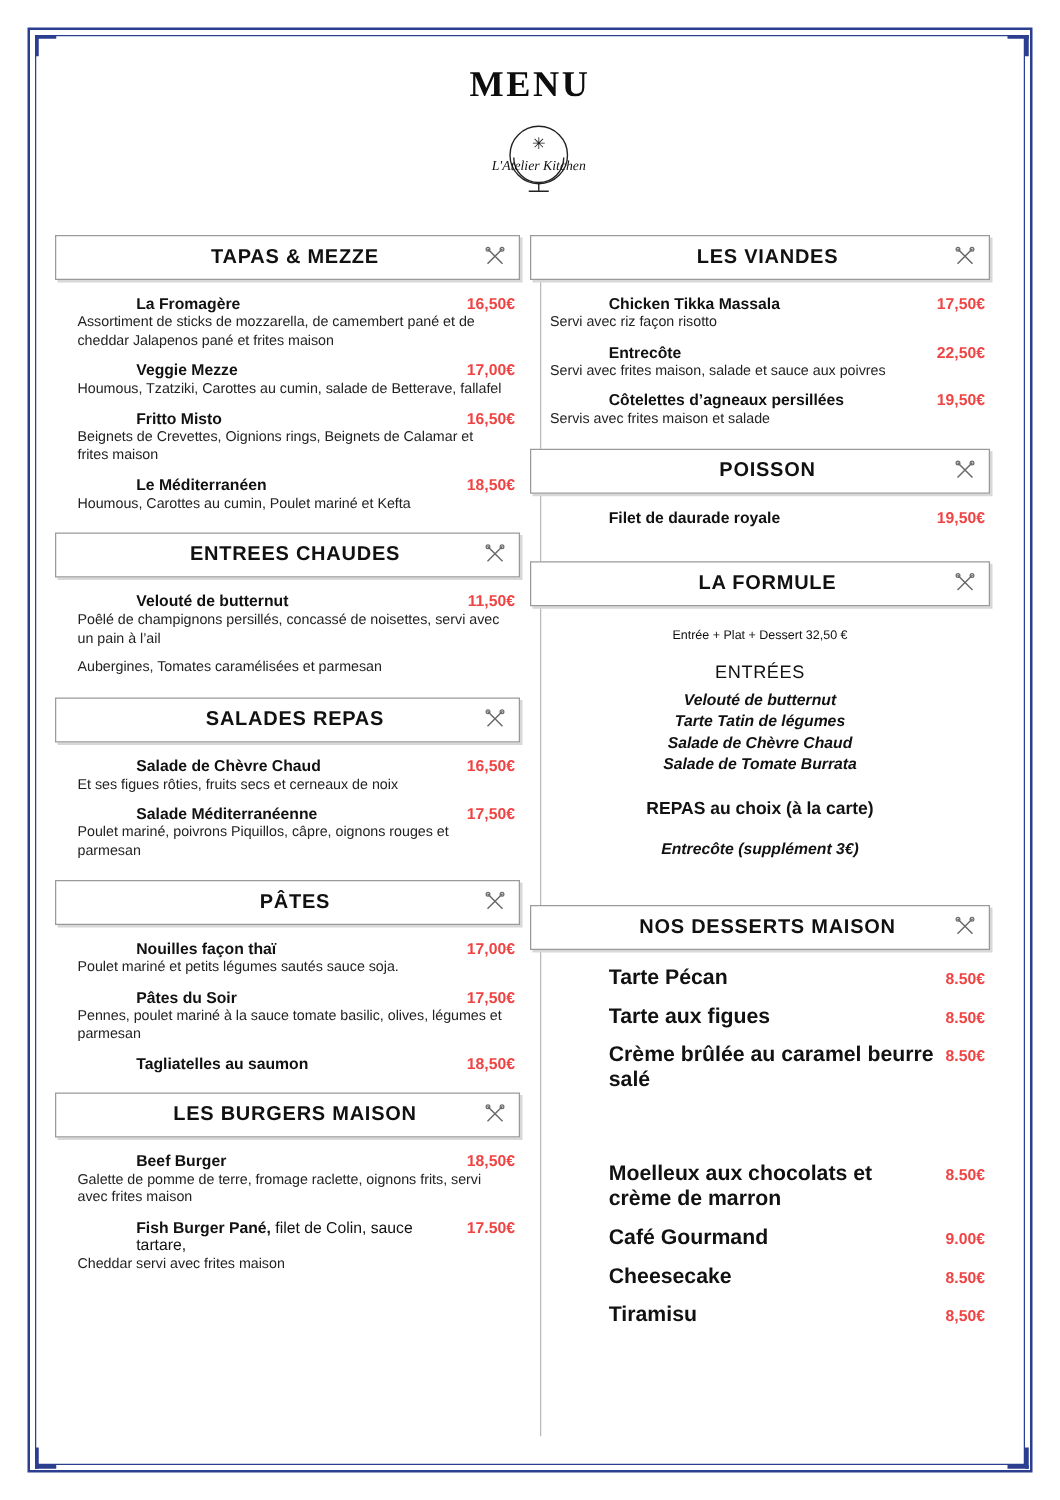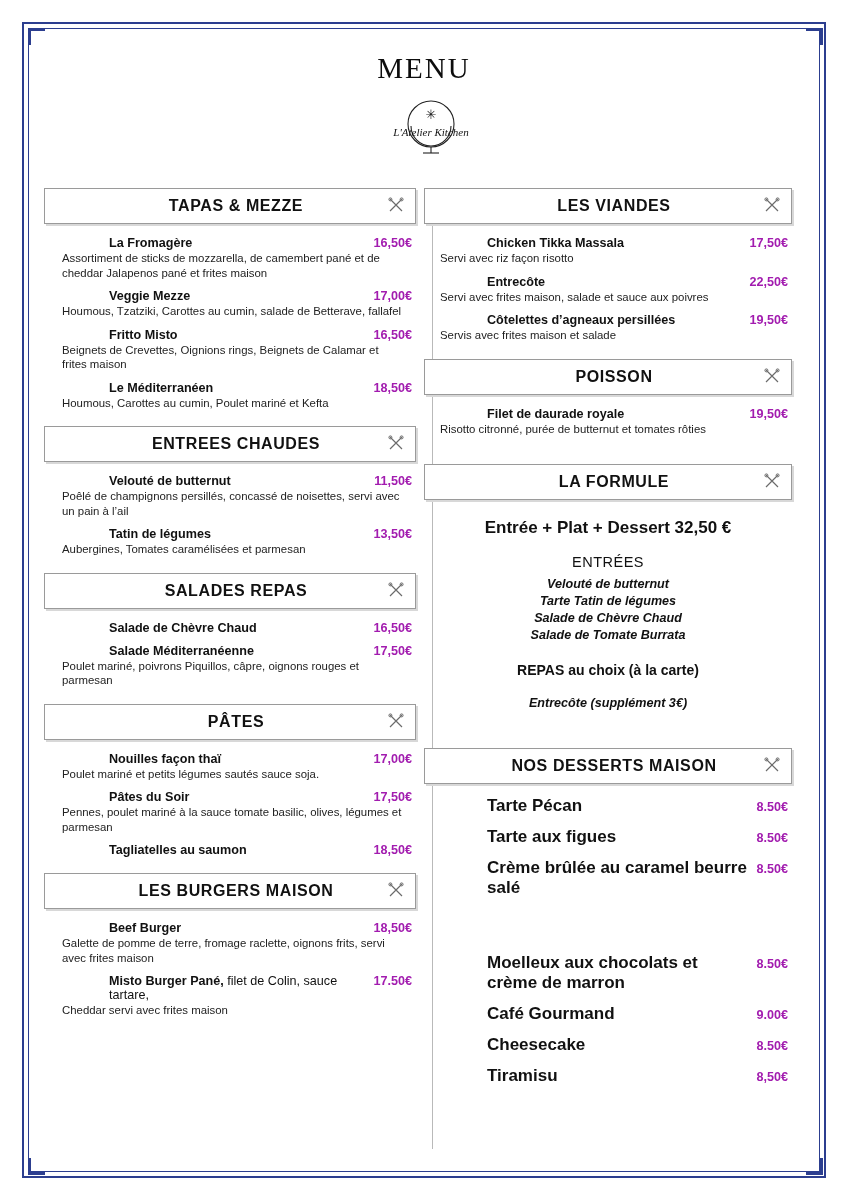--- a/index.html
+++ b/index.html
@@ -48,21 +48,21 @@
   .corner.tr { left: 806px; top: 28px; border-right-width: 3px; border-top-width: 3px; }
   .corner.bl { left: 28px; top: 1158px; border-left-width: 3px; border-bottom-width: 3px; }
   .corner.br { left: 806px; top: 1158px; border-right-width: 3px; border-bottom-width: 3px; }
 
   .title {
     position: absolute;
     left: 0; top: 52px;
     width: 848px;
     text-align: center;
     font-family: "Liberation Serif", serif;
-    font-weight: normal;
+    font-weight: bold;
     font-size: 29px;
     letter-spacing: 2px;
     color: #0d0d0d;
   }
   .logo {
     position: absolute;
     left: 383px; top: 96px;
     width: 96px; height: 62px;
     text-align: center;
   }
@@ -136,43 +136,43 @@
     font-size: 12.6px;
     color: #111;
     padding-right: 8px;
   }
   .item-name .light {
     font-weight: normal;
   }
   .item-price {
     font-weight: bold;
     font-size: 12.6px;
-    color: #a21caf;
+    color: #ef4444;
     white-space: nowrap;
   }
   .item-desc {
     font-size: 11.4px;
     line-height: 14.5px;
     color: #222;
     margin-top: 1px;
     max-width: 340px;
   }
 
   
   .dessert .item { margin-bottom: 11px; }
   .dessert .item-name { font-size: 17px; }
 
   
   .formule {
     text-align: center;
     padding: 6px 6px 4px 6px;
   }
   .formule .f-line {
-    font-weight: bold;
-    font-size: 17px;
+    font-weight: normal;
+    font-size: 10px;
     margin-bottom: 16px;
   }
   .formule .f-sub {
     font-weight: normal;
     font-size: 14.5px;
     letter-spacing: 0.5px;
     margin-bottom: 6px;
   }
   .formule .f-item {
     font-style: italic;
@@ -278,24 +278,20 @@
         </div>
         <div class="items">
           <div class="item">
             <div class="item-row">
               <span class="item-name">Velouté de butternut</span>
               <span class="item-price">11,50€</span>
             </div>
             <div class="item-desc">Poêlé de champignons persillés, concassé de noisettes, servi avec un pain à l’ail</div>
           </div>
           <div class="item">
-            <div class="item-row">
-              <span class="item-name">Tatin de légumes</span>
-              <span class="item-price">13,50€</span>
-            </div>
             <div class="item-desc">Aubergines, Tomates caramélisées et parmesan</div>
           </div>
         </div>
       </div>
 
       <div class="section">
         <div class="section-head">
           <div class="sh-title">SALADES REPAS</div>
           <div class="sh-icon">
             <svg width="18" height="18" viewBox="0 0 18 18">
@@ -304,20 +300,21 @@
                 <circle cx="14.6" cy="3.4" r="1.5" fill="none" stroke="#6b6b6b" stroke-width="1"></circle>
               </svg>
           </div>
         </div>
         <div class="items">
           <div class="item">
             <div class="item-row">
               <span class="item-name">Salade de Chèvre Chaud</span>
               <span class="item-price">16,50€</span>
             </div>
+            <div class="item-desc">Et ses figues rôties, fruits secs et cerneaux de noix</div>
           </div>
           <div class="item">
             <div class="item-row">
               <span class="item-name">Salade Méditerranéenne</span>
               <span class="item-price">17,50€</span>
             </div>
             <div class="item-desc">Poulet mariné, poivrons Piquillos, câpre, oignons rouges et parmesan</div>
           </div>
         </div>
       </div>
@@ -371,21 +368,21 @@
         <div class="items">
           <div class="item">
             <div class="item-row">
               <span class="item-name">Beef Burger</span>
               <span class="item-price">18,50€</span>
             </div>
             <div class="item-desc">Galette de pomme de terre, fromage raclette, oignons frits, servi avec frites maison</div>
           </div>
           <div class="item">
             <div class="item-row">
-              <span class="item-name"><span>Misto Burger Pané,</span><span class="light"> filet de Colin, sauce tartare,</span></span>
+              <span class="item-name"><span>Fish Burger Pané,</span><span class="light"> filet de Colin, sauce tartare,</span></span>
               <span class="item-price">17.50€</span>
             </div>
             <div class="item-desc">Cheddar servi avec frites maison</div>
           </div>
         </div>
       </div>
 
     </div>
 
     <div class="col-right">
@@ -436,21 +433,20 @@
                 <circle cx="14.6" cy="3.4" r="1.5" fill="none" stroke="#6b6b6b" stroke-width="1"></circle>
               </svg>
           </div>
         </div>
         <div class="items">
           <div class="item">
             <div class="item-row">
               <span class="item-name">Filet de daurade royale</span>
               <span class="item-price">19,50€</span>
             </div>
-            <div class="item-desc">Risotto citronné, purée de butternut et tomates rôties</div>
           </div>
         </div>
       </div>
 
       <div class="section" style="margin-top:28px;">
         <div class="section-head">
           <div class="sh-title">LA FORMULE</div>
           <div class="sh-icon">
             <svg width="18" height="18" viewBox="0 0 18 18">
                 <path d="M3 3 L15 15 M15 3 L3 15" stroke="#6b6b6b" stroke-width="1.2" fill="none"></path>

